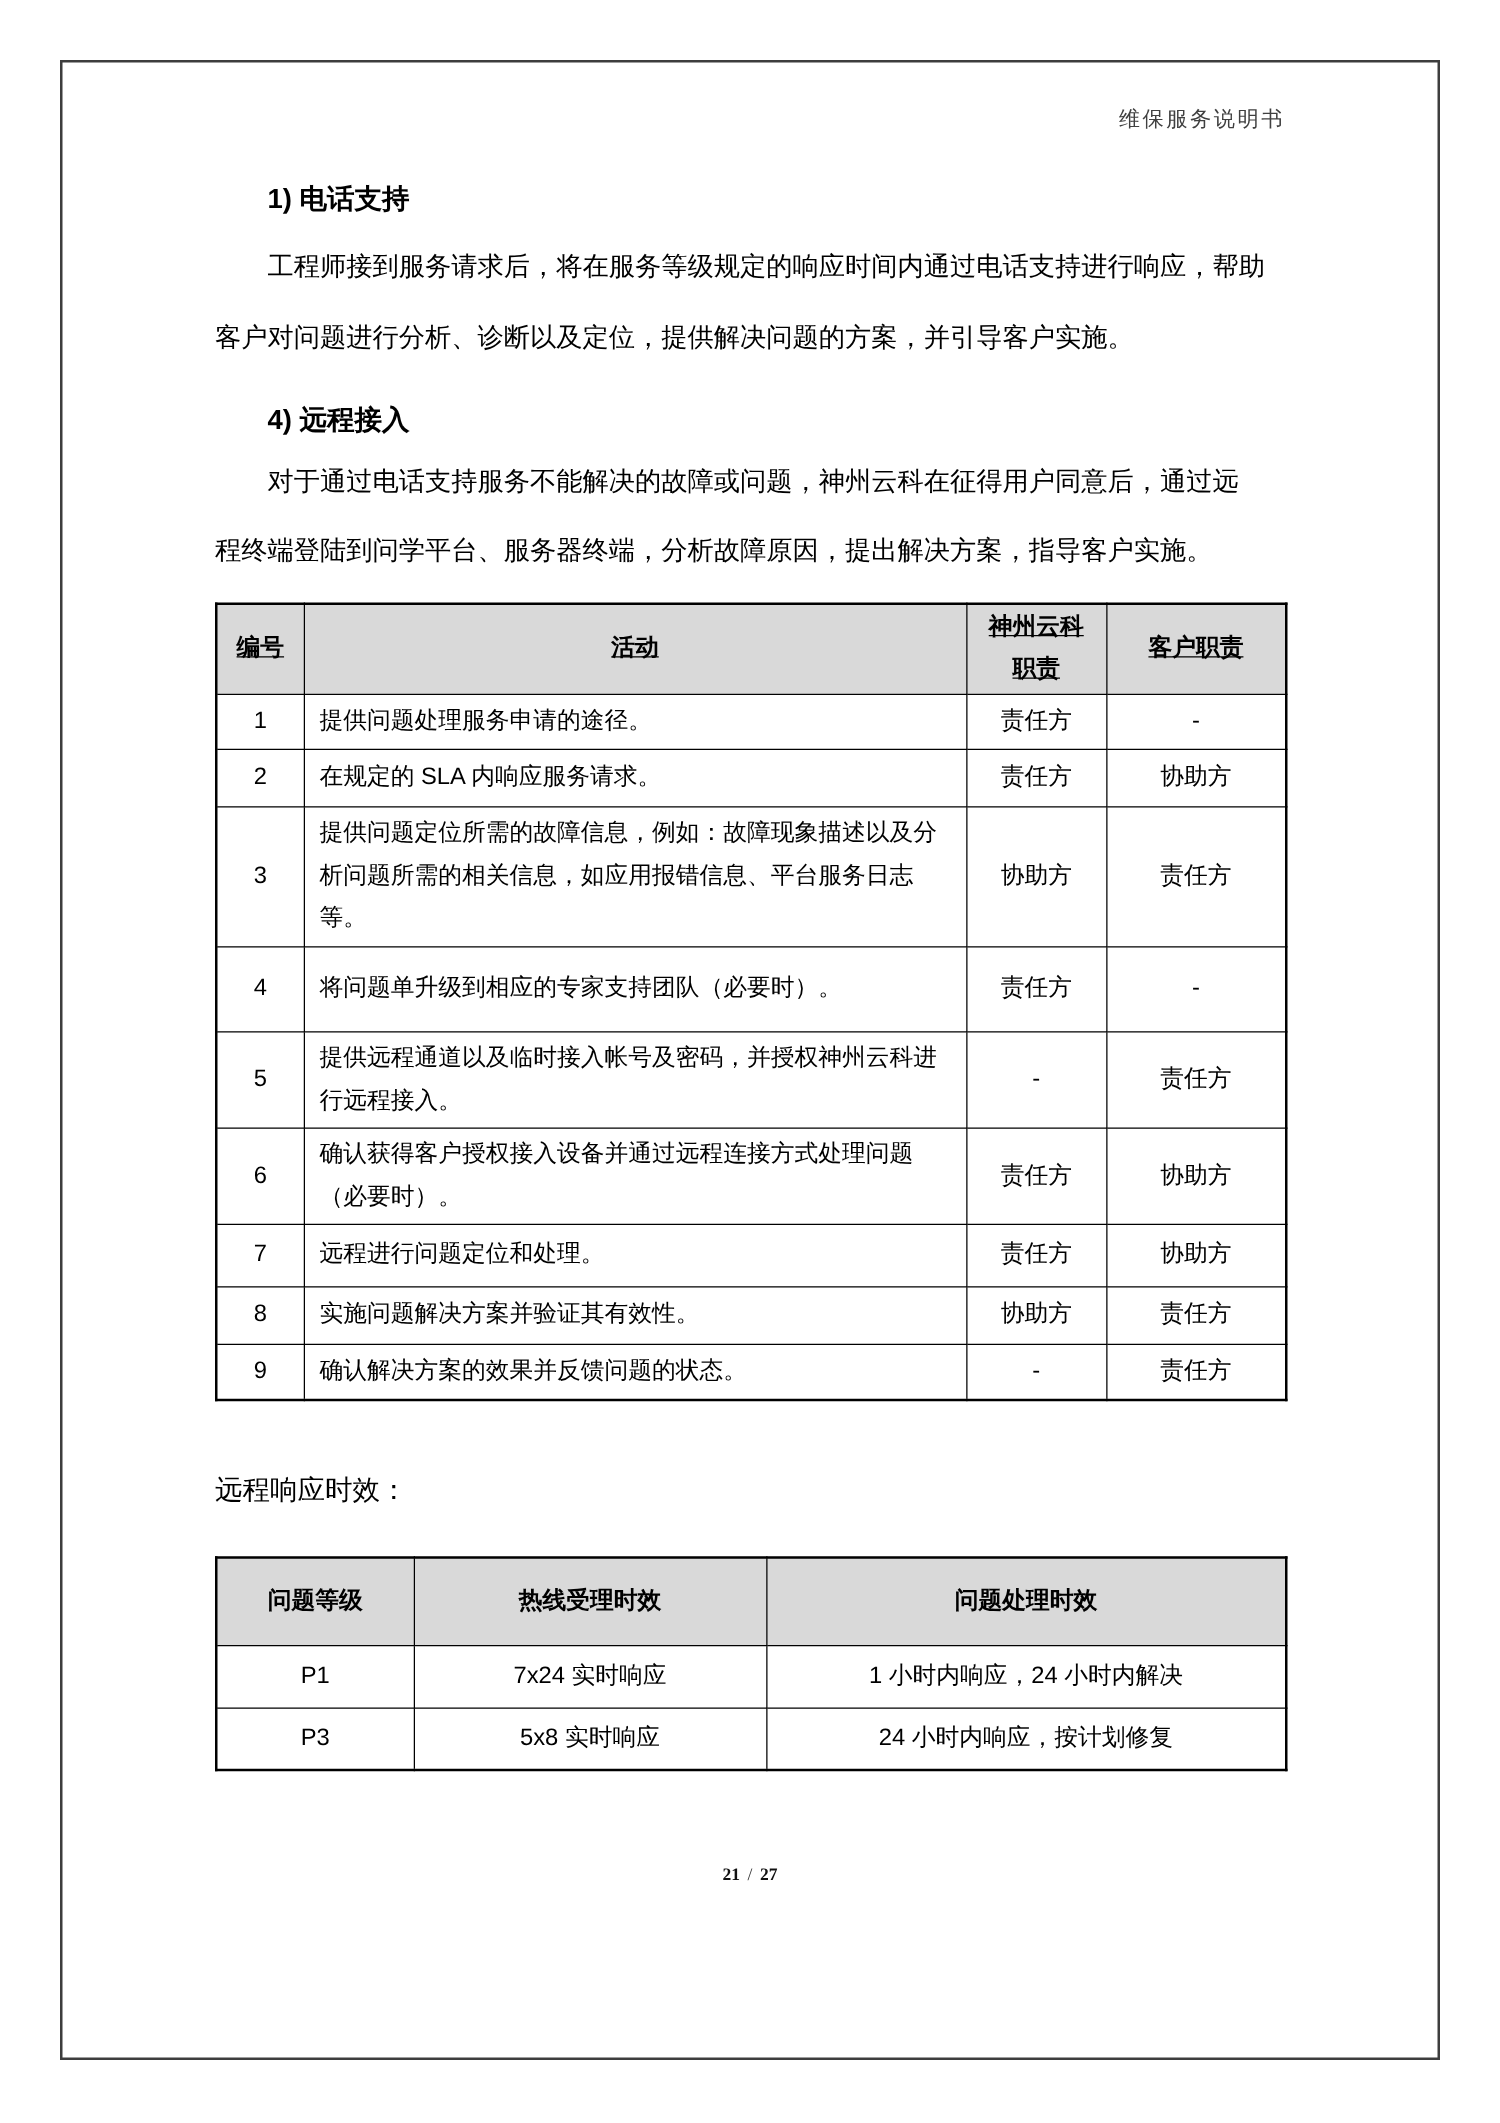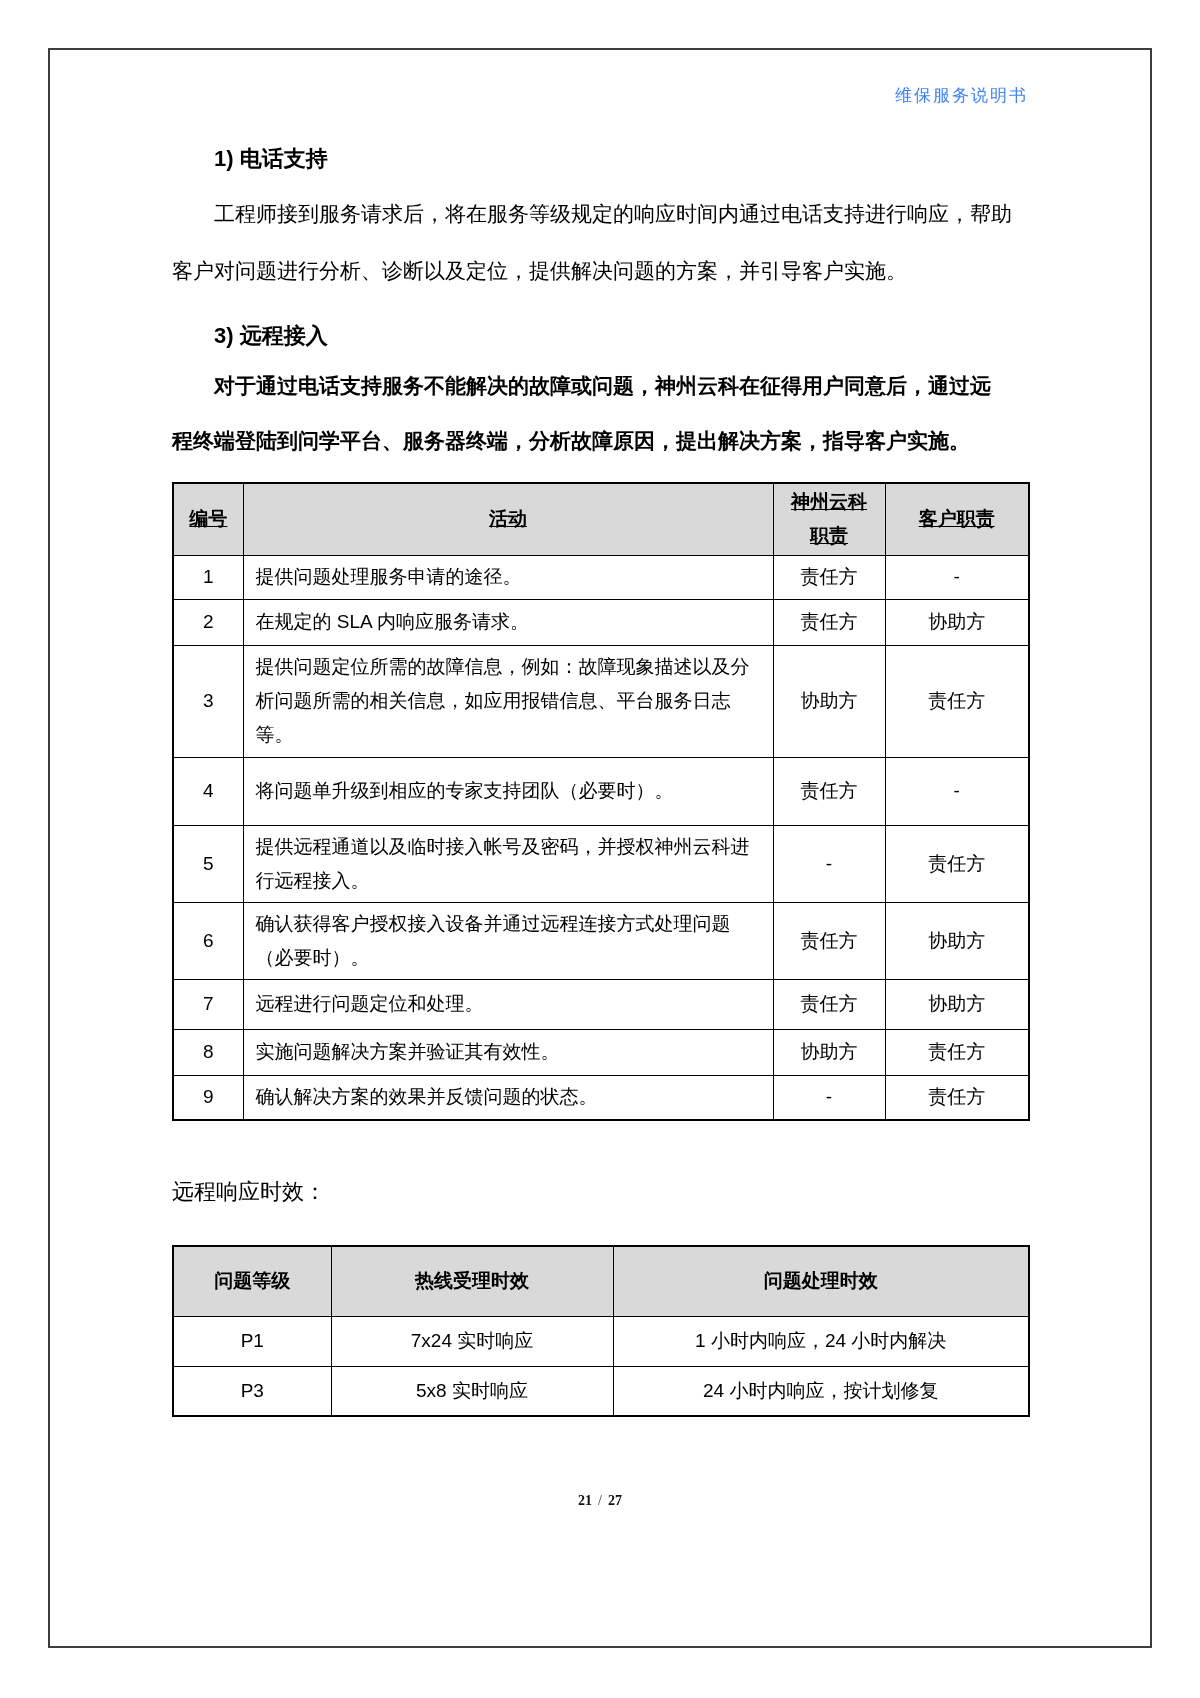--- a/index.html
+++ b/index.html
@@ -18,38 +18,38 @@
     border: 2px solid #3d3d3d;
     pointer-events: none;
   }
   .content { position: relative; padding: 0 172px; }
 
   .doc-header {
     padding-top: 84px;
     text-align: right;
     font-family: "Liberation Serif", serif;
     font-size: 17px;
-    color: #3b82f6;
+    color: #404040;
     letter-spacing: 2px;
   }
 
   .sec-heading {
     margin: 0 0 0 42px;
     font-size: 22px;
     font-weight: bold;
     line-height: 29px;
   }
   #heading-1 { margin-top: 37px; }
   #heading-2 { margin-top: 22px; }
 
   .para { font-size: 21px; }
   #para-1 { margin-top: 12px; }
   #para-1 .para-line { line-height: 57px; }
   #para-2 { margin-top: 8px; }
-  #para-2 .para-line { line-height: 55px; font-weight: bold; }
+  #para-2 .para-line { line-height: 55px; }
   .para-line.first { text-indent: 2em; }
 
   .table-intro {
     margin-top: 22px;
     font-size: 21px;
     line-height: 28px;
     text-indent: 2em;
   }
 
   table {
@@ -109,21 +109,21 @@
 
   <div class="doc-header">维保服务说明书</div>
 
   <div class="sec-heading" id="heading-1">1) 电话支持</div>
 
   <div class="para" id="para-1">
       <div class="para-line first">工程师接到服务请求后，将在服务等级规定的响应时间内通过电话支持进行响应，帮助</div>
       <div class="para-line">客户对问题进行分析、诊断以及定位，提供解决问题的方案，并引导客户实施。</div>
     </div>
 
-  <div class="sec-heading" id="heading-2">3) 远程接入</div>
+  <div class="sec-heading" id="heading-2">4) 远程接入</div>
 
   <div class="para" id="para-2">
       <div class="para-line first">对于通过电话支持服务不能解决的故障或问题，神州云科在征得用户同意后，通过远</div>
       <div class="para-line">程终端登陆到问学平台、服务器终端，分析故障原因，提出解决方案，指导客户实施。</div>
     </div>
 
 
   <table id="resp-table">
     <colgroup>
       <col style="width:70px">

